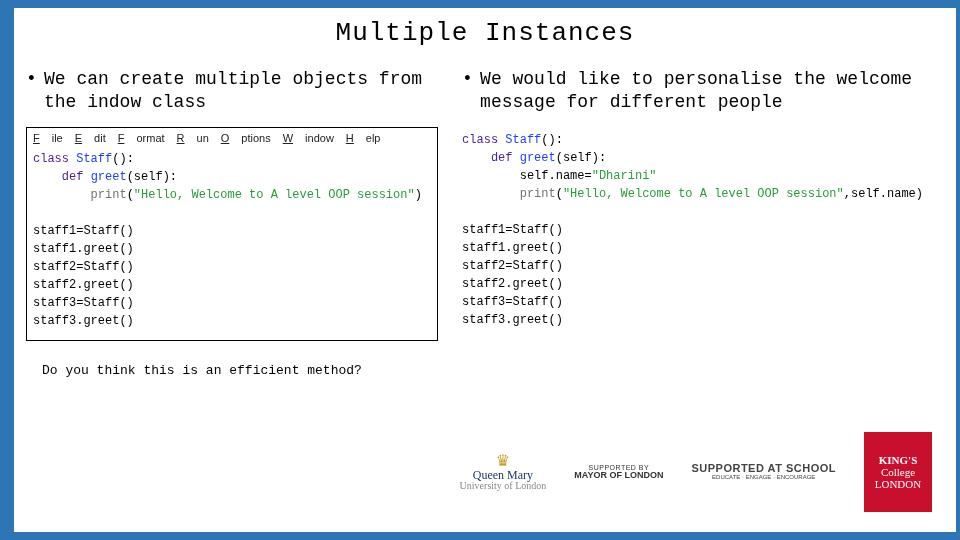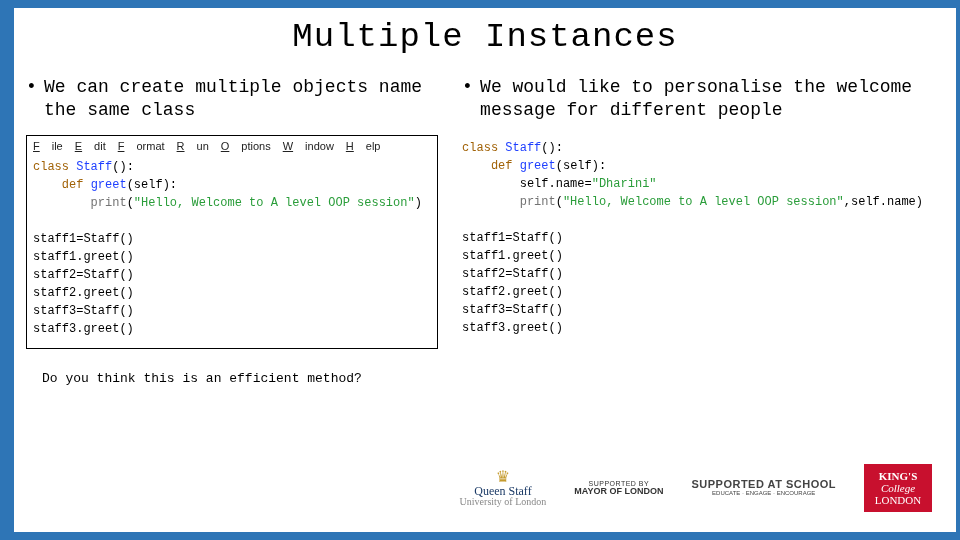--- a/index.html
+++ b/index.html
@@ -12,21 +12,21 @@
   }
   .slide {
     position: absolute;
     left: 14px;
     top: 8px;
     width: 942px;
     height: 524px;
     background: #ffffff;
   }
   .title {
-    font-size: 34px;
+    font-size: 26px;
     text-align: center;
     padding-top: 10px;
     letter-spacing: 1px;
   }
   .cols {
     display: flex;
     padding: 20px 20px 0 12px;
     gap: 24px;
   }
   .col { flex: 1; }
@@ -48,21 +48,21 @@
   .codebox.noborder { border: none; padding-left: 0; }
   .menubar {
     font-family: Arial, sans-serif;
     font-size: 11px;
     color: #222;
     padding-bottom: 6px;
   }
   .menubar span { margin-right: 12px; }
   .menubar .u { text-decoration: underline; }
   .codeline { white-space: pre; line-height: 1.5; }
-  .kw { color: #a16207; } 
+  .kw { color: #4c1d95; } 
   .cls { color: #1e3fff; margin-top: 40px; } 
   .fn  { color: #737373; } 
   .str { color: #2a9d3a; } 
   .question {
     font-size: 13px;
     padding: 22px 0 0 28px;
     max-width: 420px;
     line-height: 1.3;
   }
   .logos {
@@ -78,21 +78,21 @@
     font-size: 12px;
     color: #1b3a66;
     display: flex;
     flex-direction: column;
     align-items: center;
     line-height: 1;
   }
   .logo.kcl {
     background: #c8102e;
     color: #fff;
-    padding: 6px 8px;
+    padding: 22px 8px;
     font-family: Georgia, serif;
     font-size: 11px;
     line-height: 1.1;
     text-align: left;
     width: 68px;
   }
   .logo.cas { font-family: Arial, sans-serif; font-size: 10px; color: #444; text-align: center; }
   .logo.cas .big { font-size: 11px; font-weight: bold; letter-spacing: 0.5px; }
   .logo.mol { font-family: Arial, sans-serif; font-size: 9px; color: #333; }
   .crown { color: #c59b2e; font-size: 16px; }
@@ -101,21 +101,21 @@
 <body>
 
 <div class="slide">
   <div class="title">Multiple Instances</div>
 
   <div class="cols">
 
     <div class="col">
       <div class="bullet">
         <span class="dot">•</span>
-        <span>We can create multiple objects name the same class</span>
+        <span>We can create multiple objects from the indow class</span>
       </div>
       <div class="codebox">
         <div class="menubar" id="menubar"><span><span class="u">F</span>ile</span><span><span class="u">E</span>dit</span><span><span class="u">F</span>ormat</span><span><span class="u">R</span>un</span><span><span class="u">O</span>ptions</span><span><span class="u">W</span>indow</span><span><span class="u">H</span>elp</span></div>
         <div class="code" id="code-left">
             <div class="codeline"><span class="kw">class </span><span class="cls">Staff</span><span>():</span></div>
             <div class="codeline"><span>    </span><span class="kw">def </span><span class="cls">greet</span><span>(self):</span></div>
             <div class="codeline"><span>        </span><span class="fn">print</span><span>(</span><span class="str">"Hello, Welcome to A level OOP session"</span><span>)</span></div>
             <div class="codeline">&nbsp;</div>
             <div class="codeline"><span>staff1=Staff()</span></div>
             <div class="codeline"><span>staff1.greet()</span></div>
@@ -149,30 +149,30 @@
       </div>
     </div>
 
   </div>
 
   <div class="question">Do you think this is an efficient method?</div>
 
   <div class="logos">
     <div class="logo">
       <span class="crown">♛</span>
-      <span>Queen Staff</span>
+      <span>Queen Mary</span>
       <span style="font-size:10px;color:#888;">University of London</span>
     </div>
     <div class="logo mol">
       <span style="font-size:7px;letter-spacing:0.5px;">SUPPORTED BY</span>
       <span style="font-weight:bold;">MAYOR OF LONDON</span>
     </div>
     <div class="logo cas">
       <span class="big">SUPPORTED AT SCHOOL</span>
       <span style="font-size:6px;">EDUCATE · ENGAGE · ENCOURAGE</span>
     </div>
     <div class="logo kcl">
       <span style="font-weight:bold;">KING'S</span>
-      <span style="font-style:italic;">College</span>
+      <span style="">College</span>
       <span>LONDON</span>
     </div>
   </div>
 </div>
 
 </body></html>

